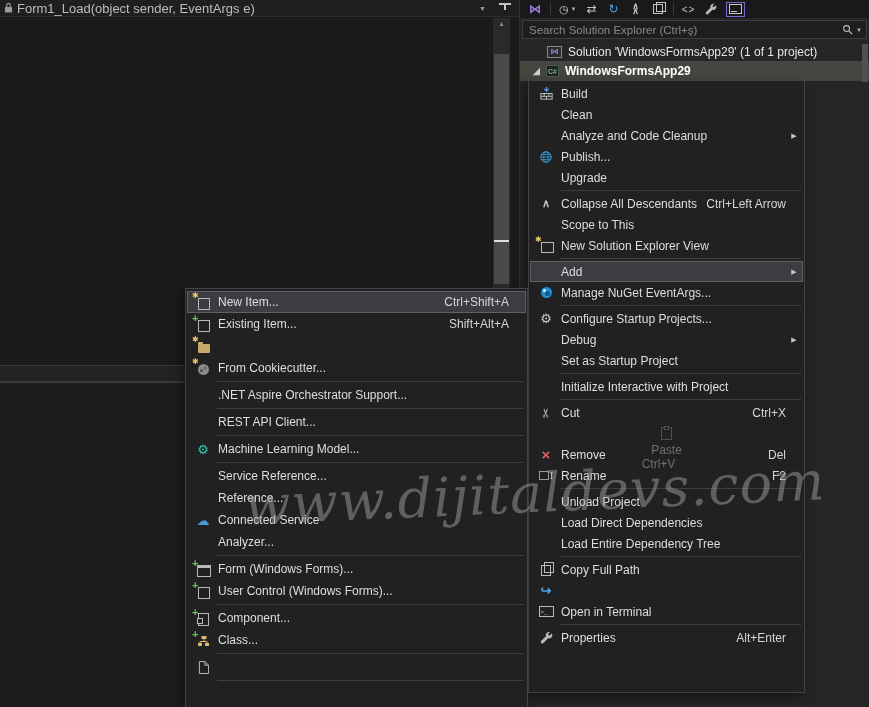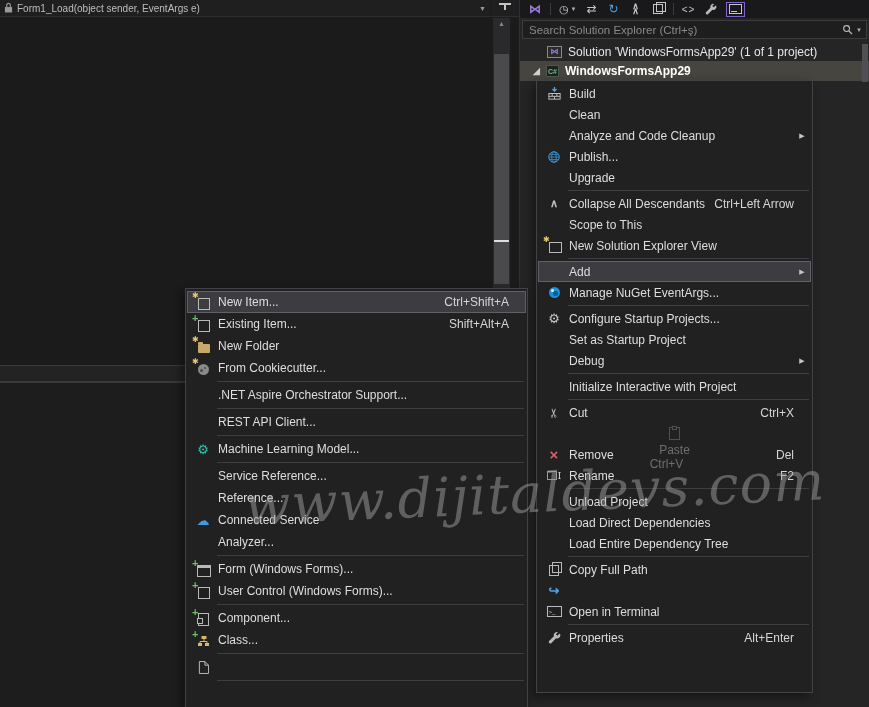--- a/index.html
+++ b/index.html
@@ -3,21 +3,21 @@
 <meta charset="utf-8">
 <style>
   html,body{margin:0;padding:0;background:#111;}
   #app{position:relative;width:869px;height:707px;background:#1b1b1b;overflow:hidden;
        font-family:"Liberation Sans",sans-serif;color:#dcdcdc;-webkit-font-smoothing:antialiased;}
 
   
   .editor-bg{position:absolute;left:0;top:0;width:519px;height:707px;background:#1b1b1b;border-right:1px solid #2f2f33;}
   .editor-bar{position:absolute;left:0;top:0;width:490px;height:17px;background:#1f1f20;
               border-bottom:1px solid #2e2e31;display:flex;align-items:center;padding:0 4px;box-sizing:border-box;gap:4px;}
-  .crumb-text{flex:1;font-size:10px;color:#bdbdbd;white-space:nowrap;overflow:hidden;}
+  .crumb-text{flex:1;font-size:13px;color:#bdbdbd;white-space:nowrap;overflow:hidden;}
   .crumb-caret{font-size:7px;color:#9a9a9a;}
   .split-btn{position:absolute;left:491px;top:0;width:28px;height:17px;background:#1f1f20;border-bottom:1px solid #2e2e31;
              display:flex;align-items:center;justify-content:center;box-sizing:border-box;}
   .split-ic{width:12px;height:8px;border-top:2px solid #c5c5c5;position:relative;}
   .split-ic::after{content:"";position:absolute;left:5px;top:0;width:2px;height:5px;background:#c5c5c5;}
 
   .vscroll{position:absolute;left:493px;top:18px;width:17px;height:672px;background:#2a2a2c;}
   .scroll-up{position:absolute;left:0;top:2px;width:17px;text-align:center;font-size:7px;color:#868686;}
   .scroll-thumb{position:absolute;left:1px;top:36px;width:15px;height:230px;background:#4a4a4d;}
   .caret-marker{position:absolute;left:1px;top:222px;width:15px;height:2px;background:#dedede;}
@@ -50,21 +50,21 @@
   .row-solution{top:42px;height:19px;padding-left:27px;gap:6px;color:#e6e6e6;}
   .row-project{top:61px;height:20px;padding-left:13px;gap:6px;background:#474540;color:#ffffff;font-weight:bold;}
   .sol-ic{width:13px;height:10px;border:1px solid #8a8a8a;display:inline-flex;align-items:center;justify-content:center;background:#2a2a2b;}
   .cs-ic{font-size:7px;font-weight:bold;color:#6fbe8e;border:1px solid #4a5a4f;background:#1e2320;padding:0 1px;height:10px;
          display:inline-flex;align-items:center;border-radius:1px;}
   .tree-thumb{position:absolute;right:1px;top:44px;width:6px;height:38px;background:#505054;}
 
   
   .menu{position:absolute;background:#212122;border:1px solid #434347;box-sizing:border-box;padding-top:2px;z-index:10;
         box-shadow:-3px 4px 10px rgba(0,0,0,.45);}
-  .ctx{left:528px;top:80px;width:277px;height:613px;margin-left:8px;}
+  .ctx{left:528px;top:80px;width:277px;height:613px;}
   .sub{left:185px;top:288px;width:343px;height:419px;overflow:hidden;z-index:20;border-bottom:none;}
   .menu-row{display:flex;align-items:center;margin:0 1px;border:1px solid transparent;box-sizing:border-box;font-size:12px;color:#dedede;}
   .ctx .menu-row{height:21px;}
   .sub .menu-row{height:22px;}
   .menu-row.selected{background:#3d3d41;border-color:#606066;}
   .menu-row.disabled{color:#6f6f6f;flex-direction:column;}
   .menu-row.disabled .mi-icon{opacity:.55;}
   .mi-icon{width:30px;height:100%;display:flex;align-items:center;justify-content:center;position:relative;flex:none;}
   .mi-label{flex:1;white-space:nowrap;}
   .mi-shortcut{margin-right:16px;color:#d6d6d6;}
@@ -260,26 +260,26 @@
       </div>
       <div class="menu-sep"></div>
       <div class="menu-row">
         <span class="mi-icon">
           <span style="color:#c5c5c5;font-size:13px">⚙</span>
         </span>
         <span class="mi-label">Configure Startup Projects...</span>
       </div>
       <div class="menu-row">
         <span class="mi-icon"></span>
-        <span class="mi-label">Set as Startup Project</span>
-      </div>
-      <div class="menu-row">
-        <span class="mi-icon"></span>
         <span class="mi-label">Debug</span>
         <span class="mi-arrow">▶</span>
+      </div>
+      <div class="menu-row">
+        <span class="mi-icon"></span>
+        <span class="mi-label">Set as Startup Project</span>
       </div>
       <div class="menu-sep"></div>
       <div class="menu-row">
         <span class="mi-icon"></span>
         <span class="mi-label">Initialize Interactive with Project</span>
       </div>
       <div class="menu-sep"></div>
       <div class="menu-row">
         <span class="mi-icon">
           <span style="color:#c5c5c5;font-size:12px;display:inline-block;transform:rotate(-90deg)">✂</span>
@@ -369,21 +369,20 @@
           <span class="ov-plus">+</span>
         </span>
         <span class="mi-label">Existing Item...</span>
         <span class="mi-shortcut">Shift+Alt+A</span>
       </div>
       <div class="menu-row">
         <span class="mi-icon">
           <span class="folder-ic"></span>
           <span class="ov-star">✱</span>
         </span>
-        <span class="mi-label">New Folder</span>
       </div>
       <div class="menu-row">
         <span class="mi-icon">
           <span style="width:11px;height:11px;border-radius:50%;background:#8a8a86;position:relative;display:inline-block;margin-top:2px">
             <span style="position:absolute;width:3px;height:3px;border-radius:50%;background:#4a4a48;left:2px;top:5px"></span>
             <span style="position:absolute;width:2px;height:2px;border-radius:50%;background:#4a4a48;left:6px;top:3px"></span>
           </span>
           <span class="ov-star">✱</span>
         </span>
         <span class="mi-label">From Cookiecutter...</span>

